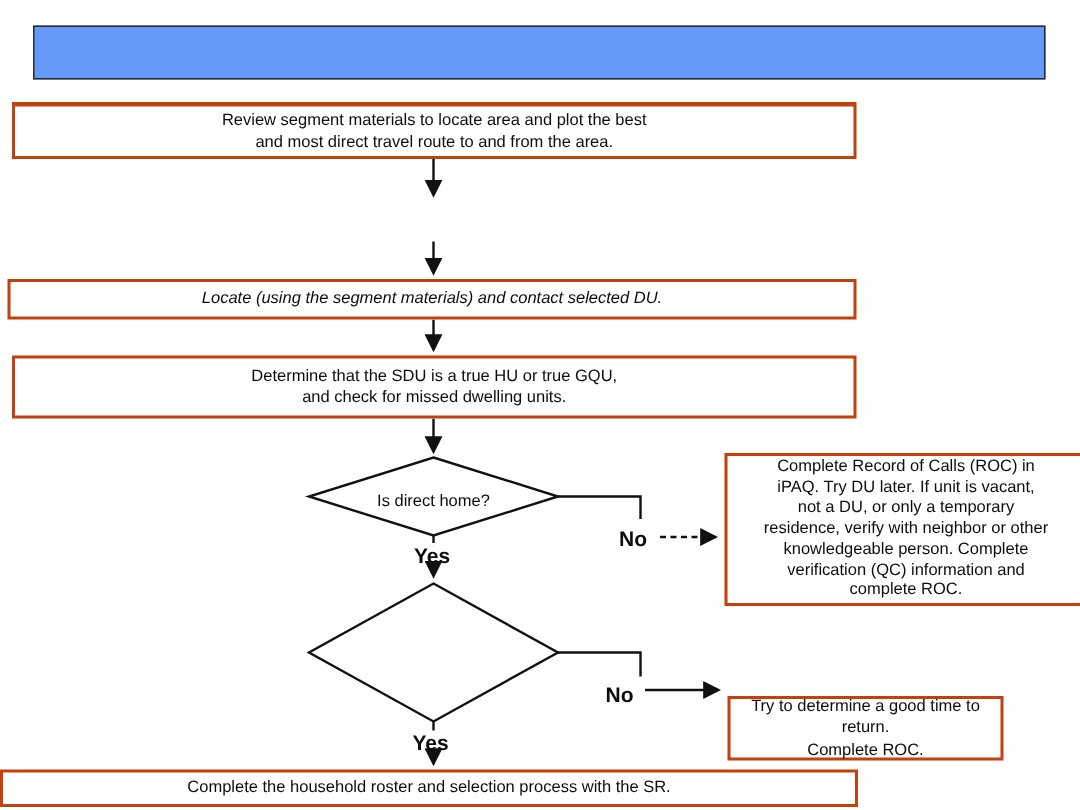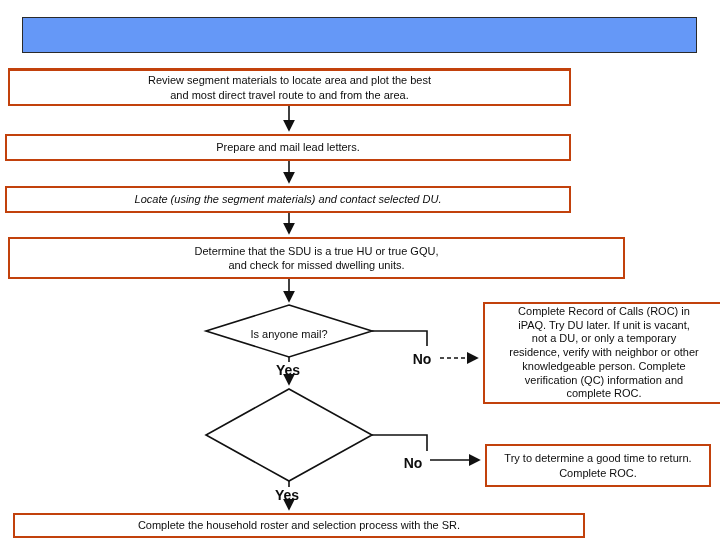--- a/index.html
+++ b/index.html
@@ -39,25 +39,25 @@
   }
   .txt {
     white-space: pre-line;
     font-size: 11px;
     line-height: 14.5px;
     color: #0d0d0d;
   }
   .box1 { left: 8px;  top: 68px;  width: 563px; height: 38px; border-top-width: 3px; }
   .box2 { left: 5px;  top: 134px; width: 566px; height: 27px; }
   .box3 { left: 5px;  top: 186px; width: 566px; height: 27px; font-style: italic; }
-  .box4 { left: 8px;  top: 237px; width: 617px; height: 42px; }
+  .box4 { left: 8px;  top: 237px; width: 563px; height: 42px; }
   .rbox1 { left: 483px; top: 302px; width: 242px; height: 102px; }
   .rbox1 .txt { line-height: 13.8px; }
-  .rbox2 { left: 485px; top: 444px; width: 226px; height: 43px; }
-  .boxF { left: 13px;  top: 513px; width: 572px; height: 25px; }
+  .rbox2 { left: 485px; top: 464px; width: 184px; height: 43px; }
+  .boxF { left: 0;  top: 513px; width: 572px; height: 25px; }
   .dtext {
     position: absolute;
     z-index: 2;
     text-align: center;
     background: transparent;
   }
   .d1t { left: 206px; top: 324px; width: 166px; }
   .d2t { left: 206px; top: 414px; width: 166px; }
   .lbl {
     position: absolute;
@@ -112,35 +112,32 @@
 
   <div class="titlebar">
     <span class="txt"></span>
   </div>
 
   <div class="pbox box1">
     <span class="txt">Review segment materials to locate area and plot the best
 and most direct travel route to and from the area.</span>
   </div>
 
-  <div class="pbox box2">
-    <span class="txt">Prepare and mail lead letters.</span>
-  </div>
 
   <div class="pbox box3">
     <span class="txt">Locate (using the segment materials) and contact selected DU.</span>
   </div>
 
   <div class="pbox box4">
     <span class="txt">Determine that the SDU is a true HU or true GQU,
 and check for missed dwelling units.</span>
   </div>
 
   <div class="dtext d1t">
-    <span class="txt">Is anyone mail?</span>
+    <span class="txt">Is direct home?</span>
   </div>
 
 
   <div class="lbl yes1">Yes</div>
   <div class="lbl no1">No</div>
   <div class="lbl yes2">Yes</div>
   <div class="lbl no2">No</div>
 
   <div class="pbox rbox1">
     <span class="txt">Complete Record of Calls (ROC) in

